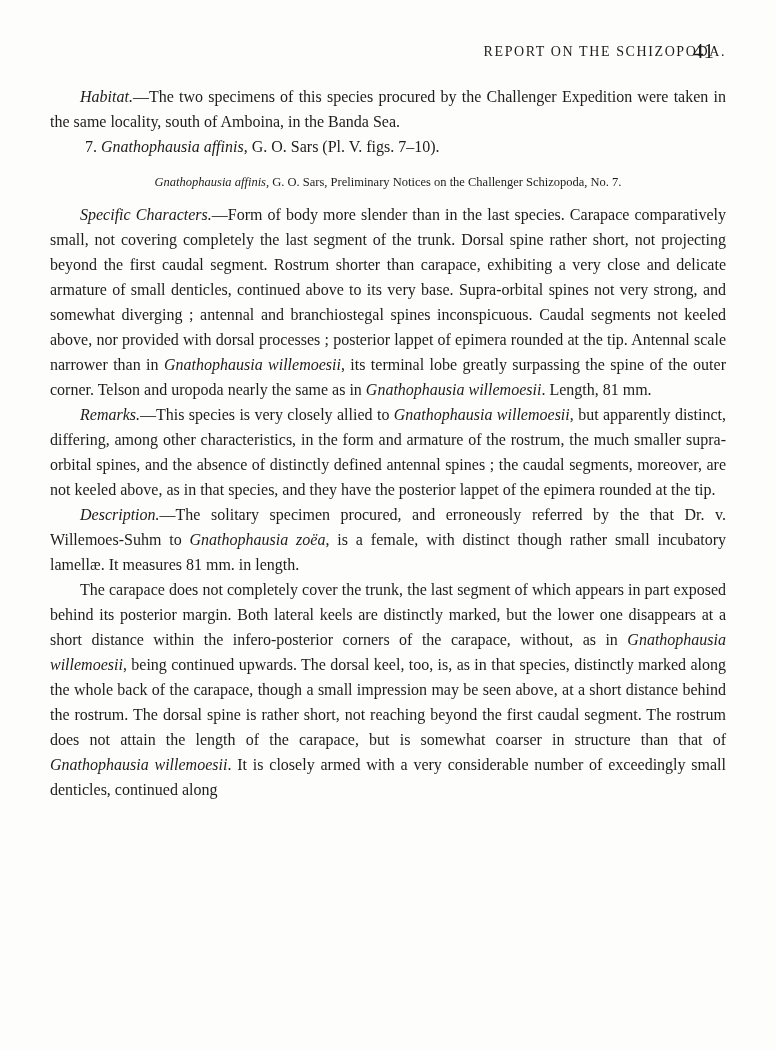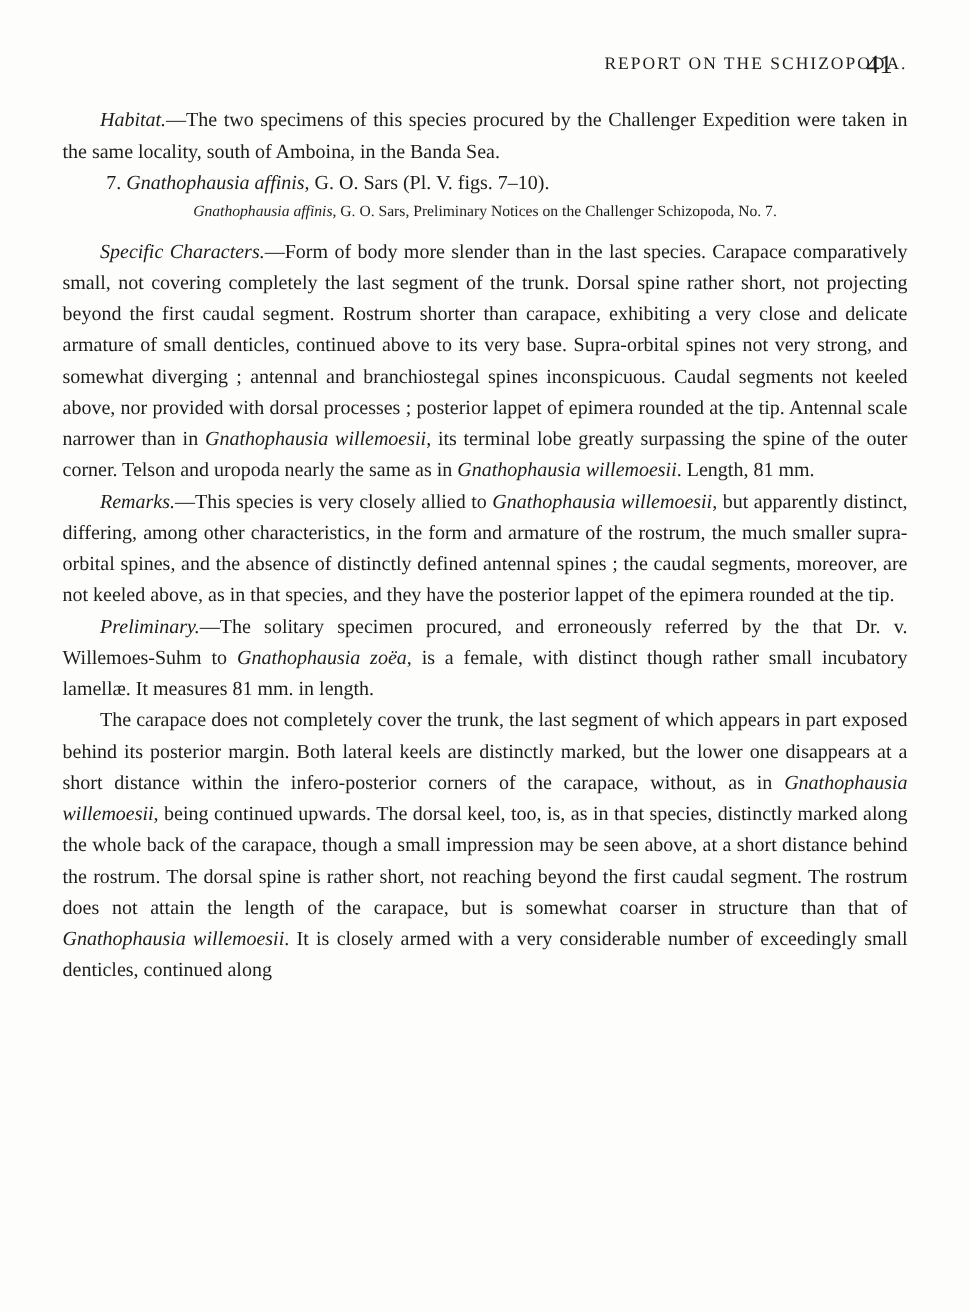--- a/index.html
+++ b/index.html
@@ -37,21 +37,21 @@
   .species-heading {
     font-size: 16px;
     line-height: 25px;
     text-indent: 35px;
     text-align: left;
   }
   .citation {
     font-size: 12.5px;
     line-height: 18px;
     text-align: center;
-    margin-top: 1px;
+    margin-top: 14px;
     margin-bottom: 11px;
     text-indent: 0;
   }
   .it { font-style: italic; }
 </style>
 </head>
 <body>
 
 <div class="page">
 
@@ -64,18 +64,18 @@
 
 
   <p class="species-heading"><span>7. </span><span class="it">Gnathophausia affinis</span><span>, G. O. Sars (Pl. V. figs. 7–10).</span></p>
 
   <p class="citation"><span class="it">Gnathophausia affinis</span><span>, G. O. Sars, Preliminary Notices on the Challenger Schizopoda, No. 7.</span></p>
 
   <p class="body-par"><span class="it">Specific Characters.</span><span>—Form of body more slender than in the last species. Carapace comparatively small, not covering completely the last segment of the trunk. Dorsal spine rather short, not projecting beyond the first caudal segment. Rostrum shorter than carapace, exhibiting a very close and delicate armature of small denticles, continued above to its very base. Supra-orbital spines not very strong, and somewhat diverging ; antennal and branchiostegal spines inconspicuous. Caudal segments not keeled above, nor provided with dorsal processes ; posterior lappet of epimera rounded at the tip. Antennal scale narrower than in </span><span class="it">Gnathophausia willemoesii</span><span>, its terminal lobe greatly surpassing the spine of the outer corner. Telson and uropoda nearly the same as in </span><span class="it">Gnathophausia willemoesii</span><span>. Length, 81 mm.</span></p>
 
   <p class="body-par"><span class="it">Remarks.</span><span>—This species is very closely allied to </span><span class="it">Gnathophausia willemoesii</span><span>, but apparently distinct, differing, among other characteristics, in the form and armature of the rostrum, the much smaller supra-orbital spines, and the absence of distinctly defined antennal spines ; the caudal segments, moreover, are not keeled above, as in that species, and they have the posterior lappet of the epimera rounded at the tip.</span></p>
 
-  <p class="body-par"><span class="it">Preliminary.</span><span>—The solitary specimen procured, and erroneously referred by the that Dr. v. Willemoes-Suhm to </span><span class="it">Gnathophausia zoëa</span><span>, is a female, with distinct though rather small incubatory lamellæ. It measures 81 mm. in length.</span></p>
+  <p class="body-par"><span class="it">Description.</span><span>—The solitary specimen procured, and erroneously referred by the that Dr. v. Willemoes-Suhm to </span><span class="it">Gnathophausia zoëa</span><span>, is a female, with distinct though rather small incubatory lamellæ. It measures 81 mm. in length.</span></p>
 
 
   <p class="body-par"><span>The carapace does not completely cover the trunk, the last segment of which appears in part exposed behind its posterior margin. Both lateral keels are distinctly marked, but the lower one disappears at a short distance within the infero-posterior corners of the carapace, without, as in </span><span class="it">Gnathophausia willemoesii</span><span>, being continued upwards. The dorsal keel, too, is, as in that species, distinctly marked along the whole back of the carapace, though a small impression may be seen above, at a short distance behind the rostrum. The dorsal spine is rather short, not reaching beyond the first caudal segment. The rostrum does not attain the length of the carapace, but is somewhat coarser in structure than that of </span><span class="it">Gnathophausia willemoesii</span><span>. It is closely armed with a very considerable number of exceedingly small denticles, continued along</span></p>
 
 </div>
 
 </body></html>

